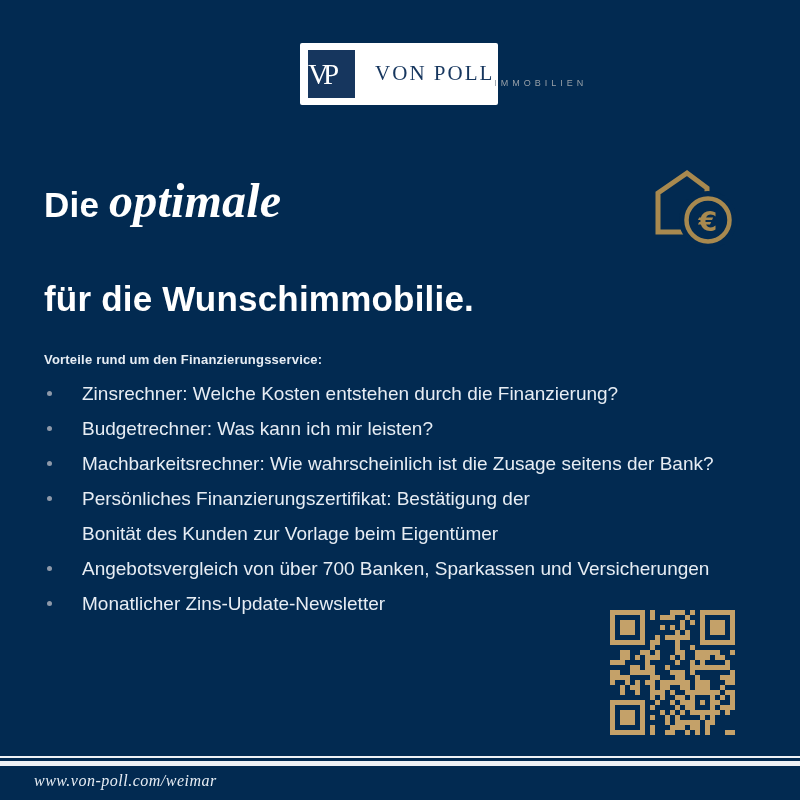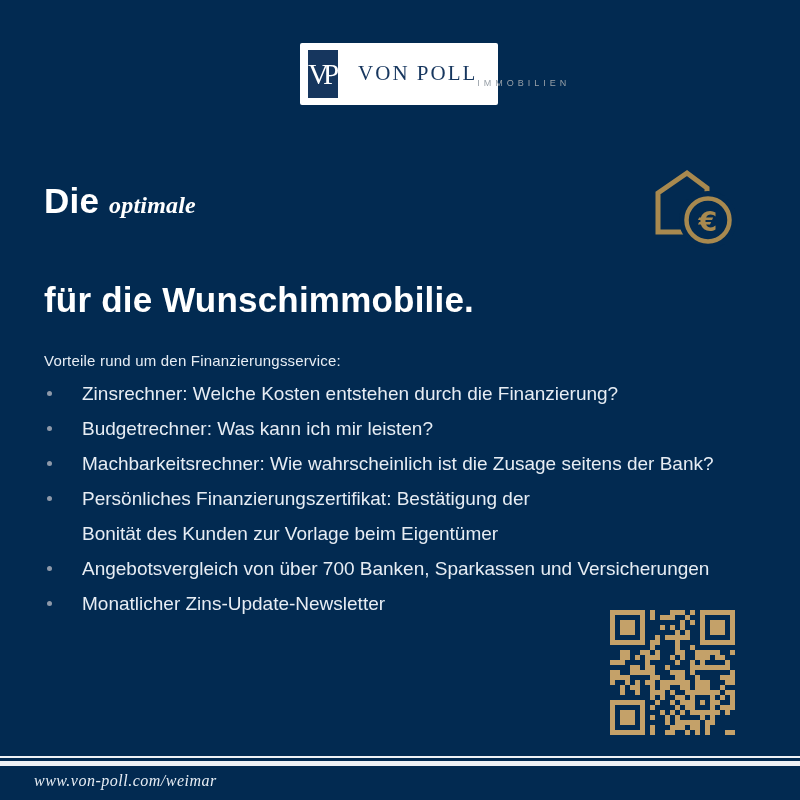--- a/index.html
+++ b/index.html
@@ -15,37 +15,37 @@
   }
   *{margin:0;padding:0;box-sizing:border-box;}
   body{background:var(--bg);font-family:"Liberation Sans",sans-serif;}
   .frame{position:relative;width:800px;height:800px;background:var(--bg);overflow:hidden;}
 
   
   .logo-box{position:absolute;left:300px;top:43px;width:198px;height:62px;background:var(--white);
     border-radius:2px;display:flex;align-items:center;padding-left:8px;}
   .vp-square{width:48px;height:48px;background:var(--logo-navy);color:var(--white);
     display:flex;align-items:center;justify-content:flex-end;
-    font-family:"Liberation Serif",serif;font-size:29px;letter-spacing:-6px;padding-right:5px;line-height:1;}
+    font-family:"Liberation Serif",serif;font-size:29px;letter-spacing:-6px;padding-right:22px;line-height:1;}
   .logo-divider{width:2px;height:48px;background:var(--divider);margin:0 8px 0 12px;}
   .logo-text{flex:1;display:flex;flex-direction:row;align-items:center;justify-content:center;padding-right:10px;}
   .logo-name{font-family:"Liberation Serif",serif;font-size:21px;letter-spacing:2px;color:var(--logo-navy);line-height:1.1;white-space:nowrap;}
   .logo-sub{font-size:9px;letter-spacing:4px;color:var(--imm-gray);margin-top:17px;white-space:nowrap;}
 
   
   .house-icon{position:absolute;left:648px;top:158px;width:96px;height:112px;}
 
   
   .headline{position:absolute;left:44px;top:177px;color:var(--white);
     font-weight:bold;font-size:35px;line-height:47px;letter-spacing:0.2px;}
-  .headline .em{font-family:"Liberation Serif",serif;font-style:italic;font-weight:600;font-size:24px;}
+  .headline .em{font-family:"Liberation Serif",serif;font-style:italic;font-weight:600;font-size:48px;}
 
   
   .benefits-heading{position:absolute;left:44px;top:352px;color:var(--text);
-    font-weight:normal;font-size:15px;letter-spacing:0.2px;}
+    font-weight:bold;font-size:13px;letter-spacing:0.2px;}
   .benefits-list{position:absolute;left:44px;top:376px;width:712px;list-style:none;
     color:var(--text);font-size:19px;}
   .benefits-list li{position:relative;padding-left:38px;line-height:35px;}
   .benefits-list .dot{position:absolute;left:3px;top:15px;width:5px;height:5px;border-radius:50%;background:var(--bullet);}
   .li-text{white-space:pre-line;}
 
   
   .qr{position:absolute;left:610px;top:610px;width:125px;height:125px;}
 
   

